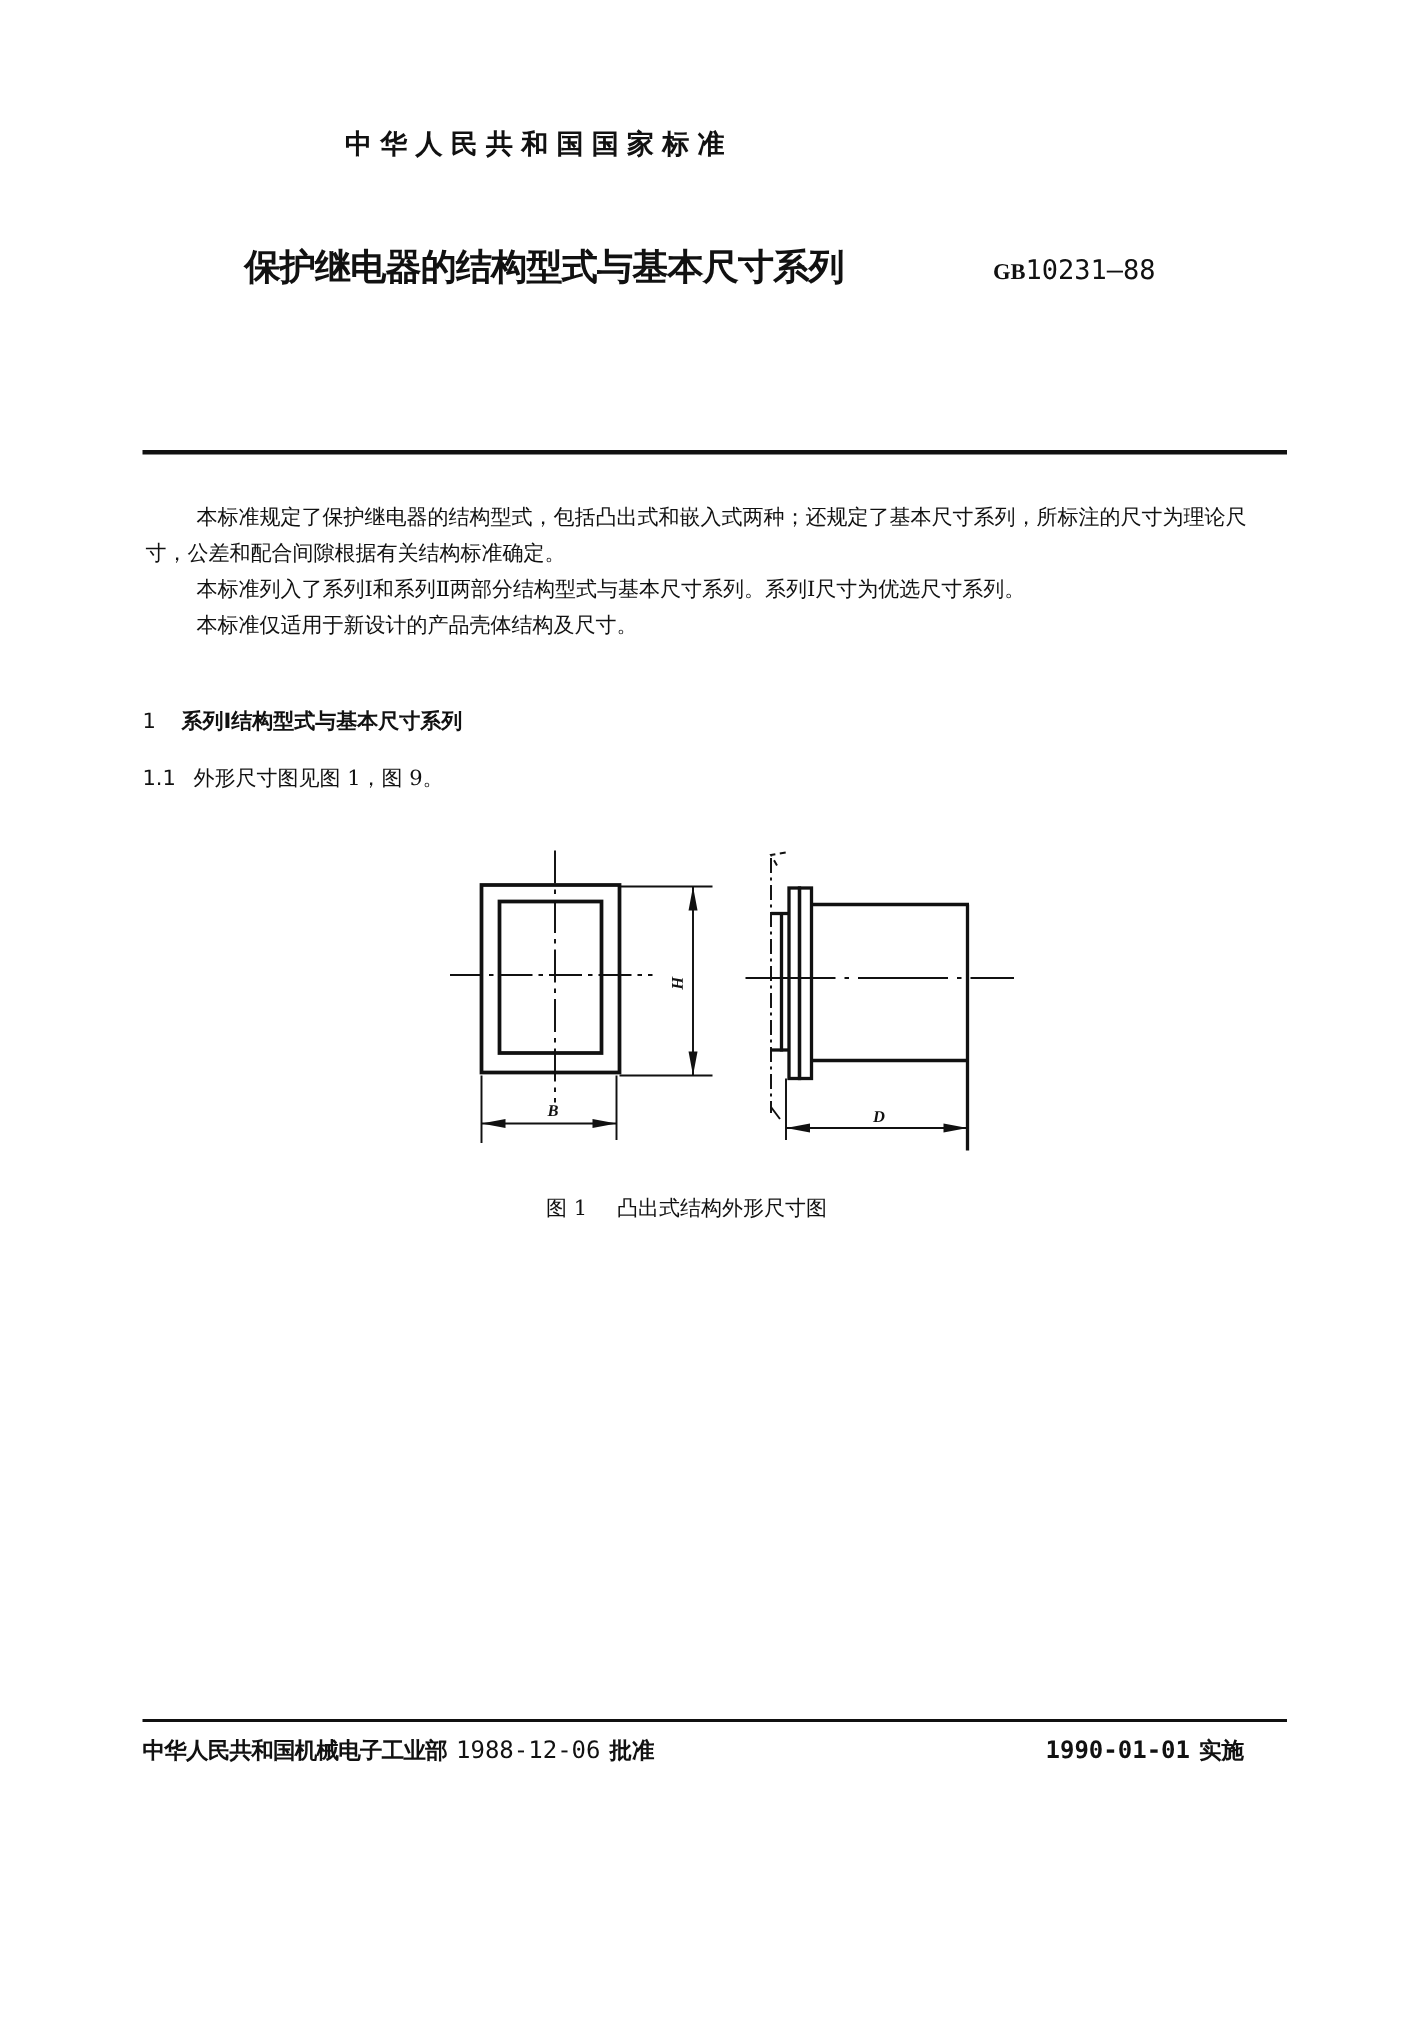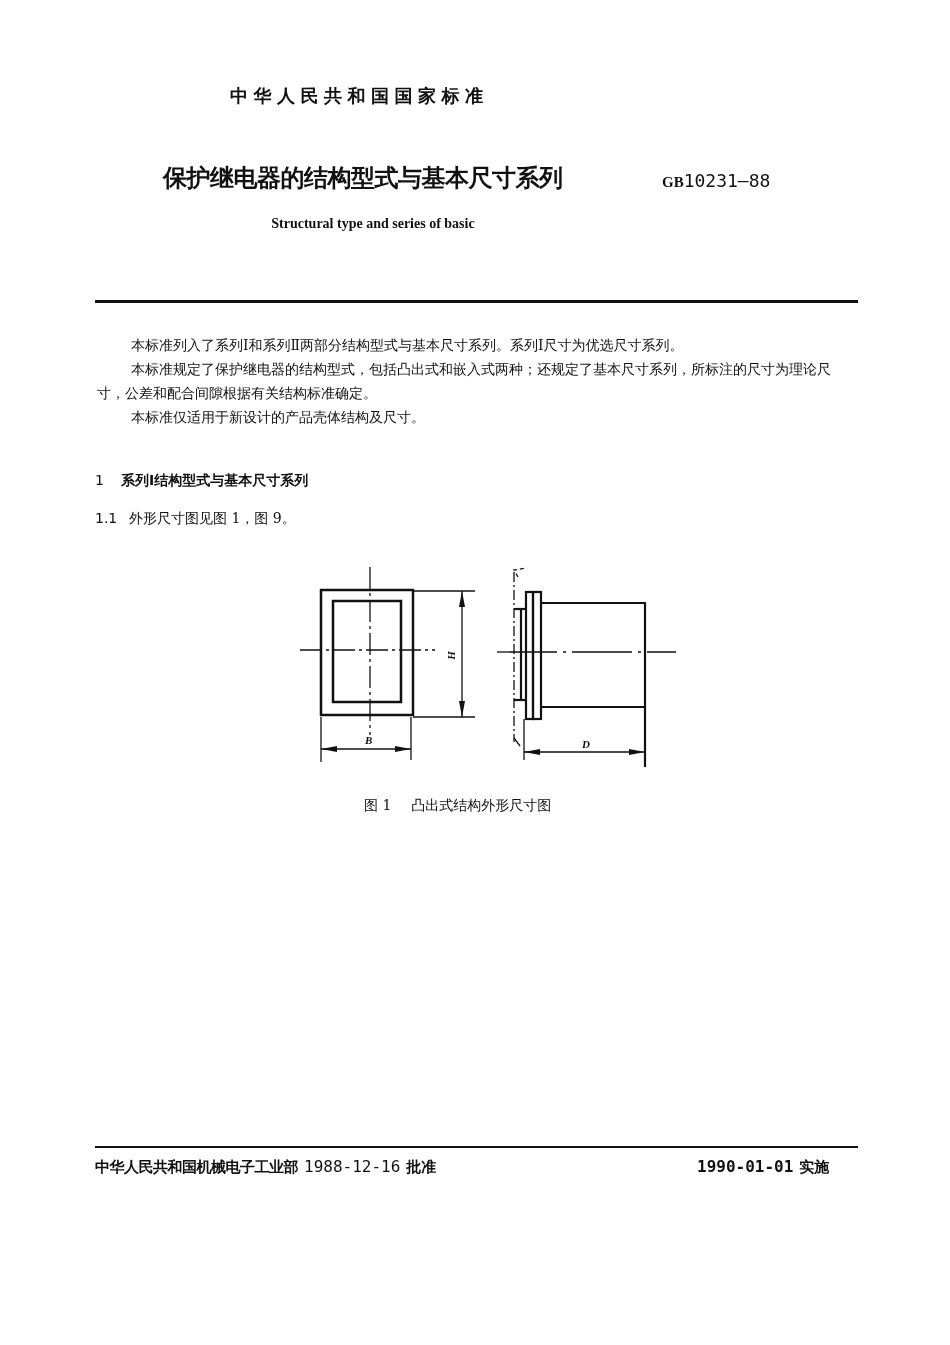--- a/index.html
+++ b/index.html
@@ -35,28 +35,27 @@
 
 <div class="abs header-org">中华人民共和国国家标准</div>
 
 <div class="abs title-cn">保护继电器的结构型式与基本尺寸系列</div>
 
 <div class="abs std-code">
   <span class="gb">GB</span><span>10231—88</span>
 </div>
 
 <div class="abs title-en">
-  <div>Structural type and series of basic</div>
 </div>
 
 <div class="abs rule-top"></div>
 
 <div class="abs para" style="top:333px;">
+  <p>本标准规定了保护继电器的结构型式，包括凸出式和嵌入式两种；还规定了基本尺寸系列，所标注的尺寸为理论尺寸，公差和配合间隙根据有关结构标准确定。</p>
   <p>本标准列入了系列Ⅰ和系列Ⅱ两部分结构型式与基本尺寸系列。系列Ⅰ尺寸为优选尺寸系列。</p>
-  <p>本标准规定了保护继电器的结构型式，包括凸出式和嵌入式两种；还规定了基本尺寸系列，所标注的尺寸为理论尺寸，公差和配合间隙根据有关结构标准确定。</p>
   <p>本标准仅适用于新设计的产品壳体结构及尺寸。</p>
 </div>
 
 <div class="abs section1">
   <span class="num">1</span><span class="t">系列Ⅰ结构型式与基本尺寸系列</span>
 </div>
 
 <div class="abs section11">
   <span class="num">1.1</span><span>外形尺寸图见图 1，图 9。</span>
 </div>
@@ -107,18 +106,18 @@
   </svg>
 </div>
 
 <div class="abs fig-caption">
   <span class="num">图 1</span><span>凸出式结构外形尺寸图</span>
 </div>
 
 <div class="abs rule-bottom"></div>
 
 <div class="abs footer-left">
-  <span class="org">中华人民共和国机械电子工业部</span><span class="date">1988-12-16</span><span class="act">批准</span>
+  <span class="org">中华人民共和国机械电子工业部</span><span class="date">1988-12-06</span><span class="act">批准</span>
 </div>
 
 <div class="abs footer-right">
   <span class="date">1990-01-01</span><span class="act">实施</span>
 </div>
 
 </body></html>

